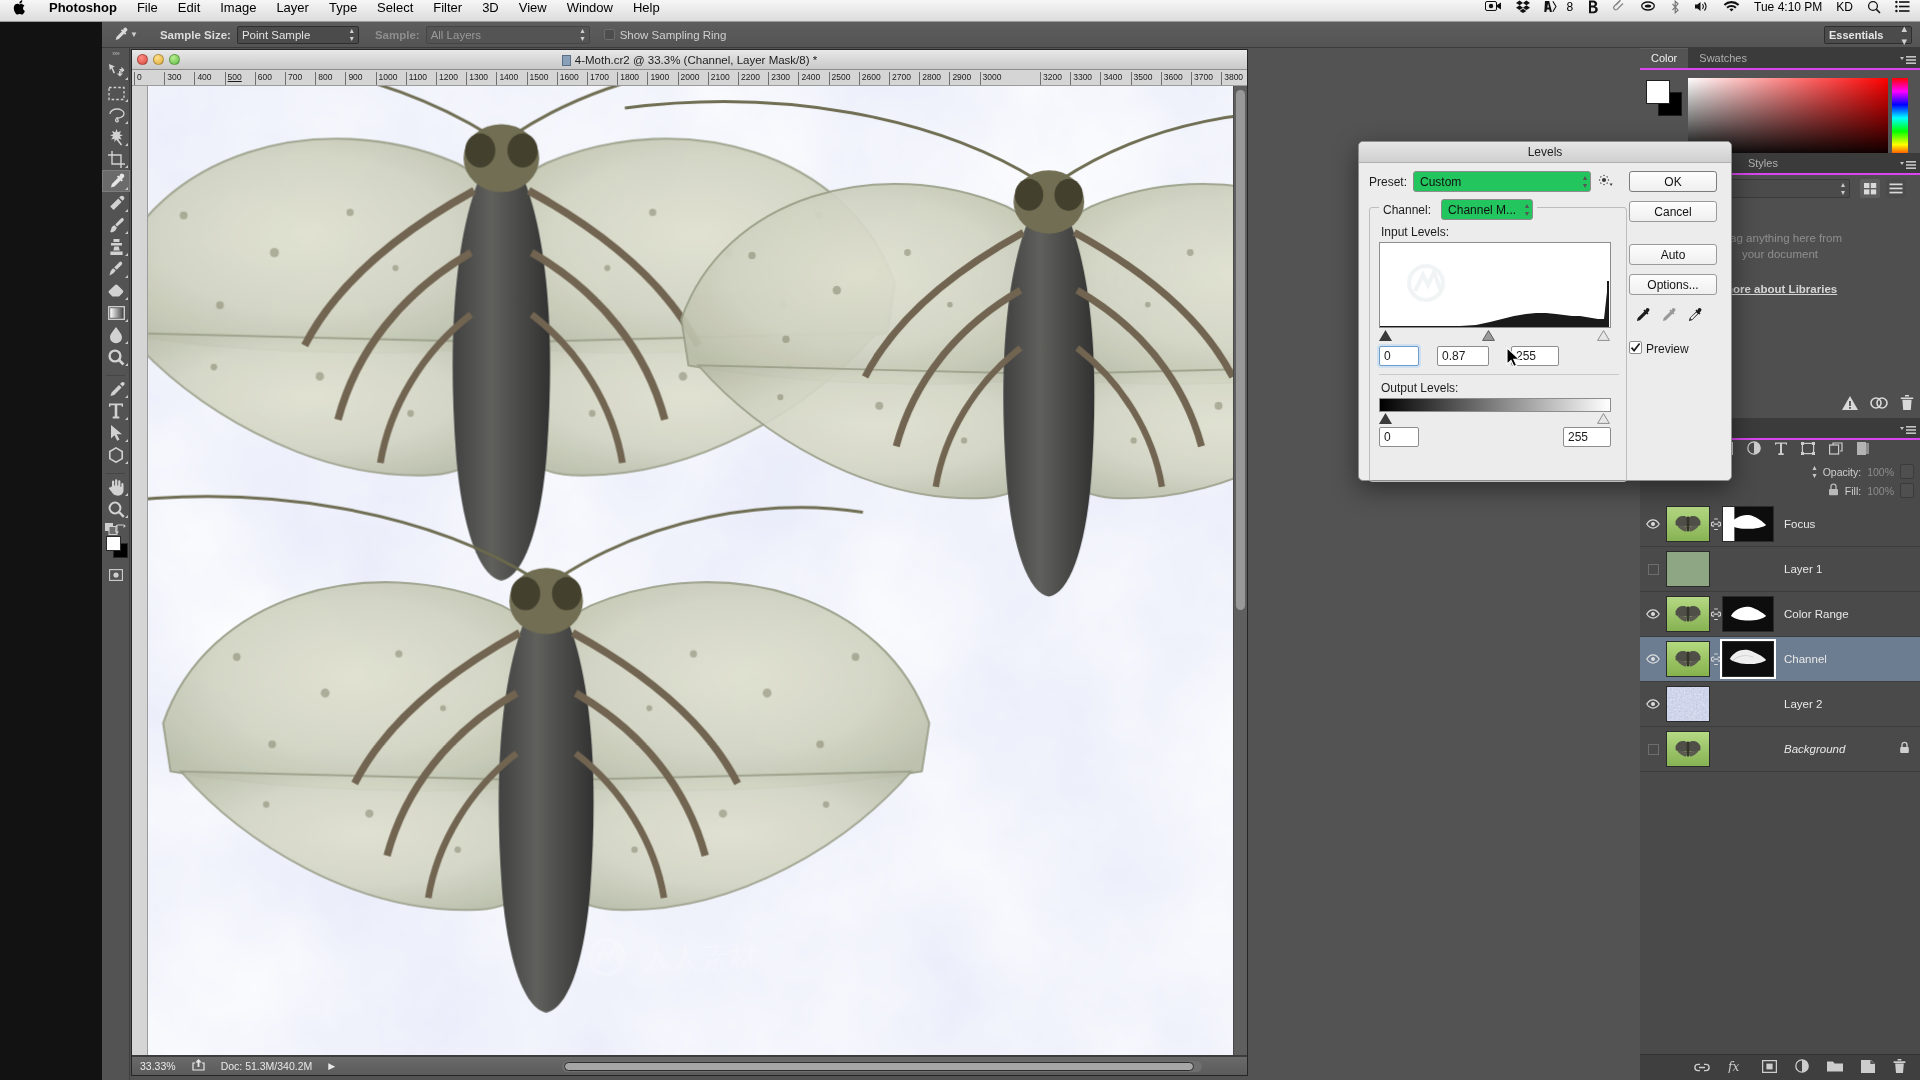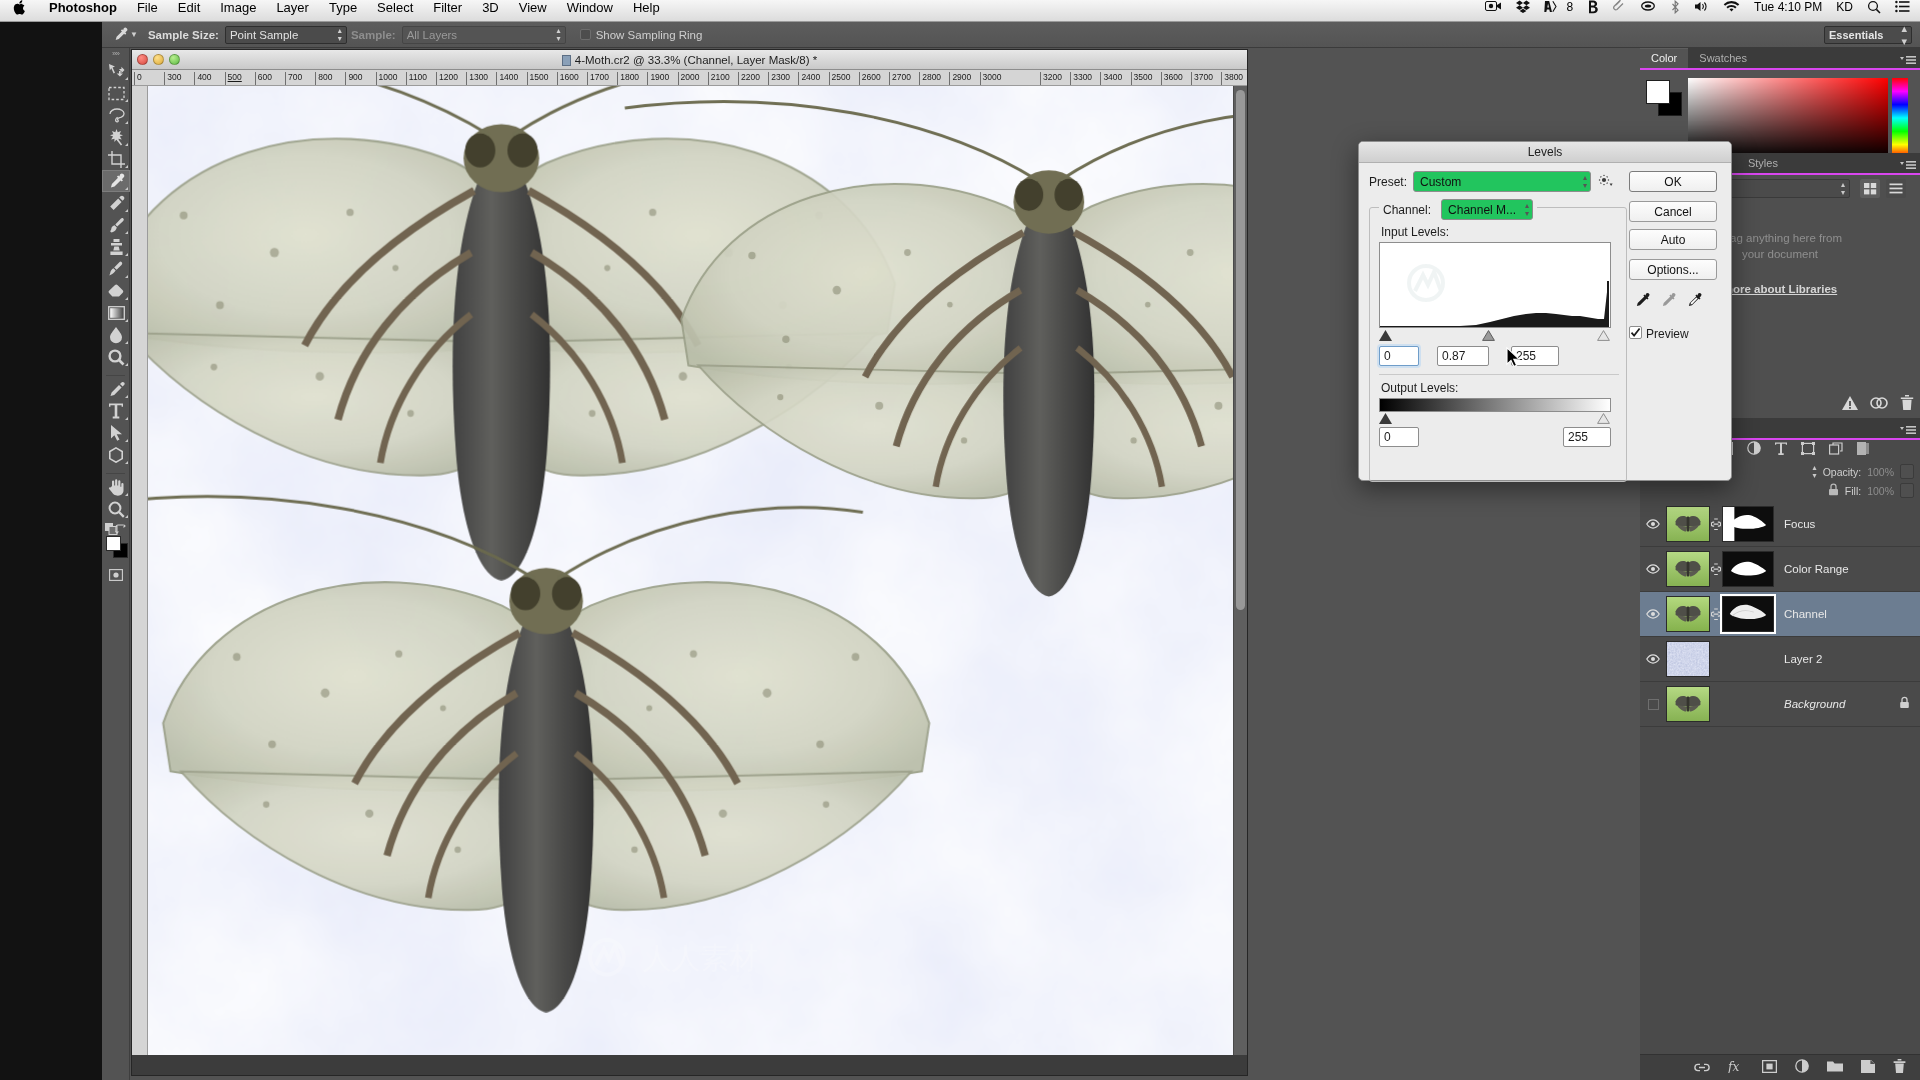--- a/index.html
+++ b/index.html
@@ -18,21 +18,21 @@
   #menubar .ri svg{display:block;}
 
   
   #app{position:absolute;left:102px;top:22px;width:1818px;height:1058px;background:#535353;z-index:10;}
   #desktop-left{position:absolute;left:0;top:22px;width:102px;height:1058px;background:#121212;z-index:5;}
 
   
   #optionsbar{position:absolute;left:0;top:0;width:1818px;height:26px;
     background:linear-gradient(to bottom,#5d5d5d,#545454);border-bottom:1px solid #3b3b3b;
     display:flex;align-items:center;font-size:11.5px;color:#d8d8d8;padding-left:8px;z-index:30;}
-  .ob-label{margin:0 6px 0 4px;font-weight:bold;color:#dcdcdc;}
+  .ob-label{margin:0 6px 0 16px;font-weight:bold;color:#dcdcdc;}
   .ob-label.dim{color:#8e8e8e;font-weight:bold;}
   .ps-select{background:#4b4b4b;border:1px solid #2e2e2e;border-radius:2px;height:18px;
     display:flex;align-items:center;padding:0 4px;color:#e2e2e2;font-size:11.5px;position:relative;}
   .ps-select.dim{color:#9a9a9a;background:#545454;border-color:#454545;}
   .ps-select .stepper{margin-left:auto;padding-left:10px;font-size:8px;line-height:0.9;color:#d0d0d0;text-align:center;}
   .chk{width:11px;height:11px;border:1px solid #6d6d6d;background:#4d4d4d;border-radius:2px;margin:0 5px 0 14px;}
   .tool-mini{width:20px;height:20px;display:flex;align-items:center;justify-content:center;}
   #ws-switch{position:absolute;right:8px;top:4px;width:88px;height:18px;background:#4b4b4b;
     border:1px solid #2e2e2e;border-radius:2px;color:#cfcfcf;font-size:11px;display:flex;
     align-items:center;padding:0 4px;}
@@ -575,20 +575,34 @@
           <path d="M-95 8 l8 -16 l5 10 l6 -13 l7 19" fill="none" stroke="#fff" stroke-width="4"></path>
           <text x="-48" y="11" font-family="DejaVu Sans, sans-serif" font-size="29" fill="#fff">人人素材</text>
         </g>
       </svg>
     </div>
 
     <div id="vscroll">
         <div class="thumb"></div>
       </div>
 
+    <div id="statusbar">
+      <span class="sb">33.33%</span>
+      <span class="sb">
+        <svg width="13" height="12" viewBox="0 0 13 12">
+            <path fill="none" stroke="#e8e8e8" stroke-width="1.2" d="M3 4H1v7h11V4h-2"></path>
+            <path fill="#e8e8e8" d="M6.5 0l3.2 3.4H7.4V8H5.6V3.4H3.3z"></path>
+          </svg>
+      </span>
+      <span class="sb">Doc: 51.3M/340.2M</span>
+      <span class="sb" style="font-size:9px">▶</span>
+      <span id="hscroll-trk">
+          <span class="th"></span>
+        </span>
+    </div>
   </div>
 
   <div id="rdock">
 
     <div id="p-color">
       <div class="panel-tabs">
         <div class="ptab active">Color</div>
         <div class="ptab">Swatches</div>
         <span class="pmenu">
           <svg width="16" height="12" viewBox="0 0 16 12">
@@ -771,20 +785,30 @@
             </span>
             <span class="th maskbox" style="width:52px"><svg width="100%" height="100%" viewBox="0 0 44 36" preserveAspectRatio="none">
                 <rect width="44" height="36" fill="#0d0d0d"></rect>
                 <rect x="0" y="0" width="10" height="36" fill="#fff"></rect>
                 <path d="M6 19 C10 10 20 6 27 10 C33 13 36 17 38 19 C32 24 14 25 6 19 Z" fill="#fff"></path>
               </svg></span>
             <span class="lname">Focus</span>
           </div>
           <div class="layer-row">
             <span class="eye">
+              <span class="eye-off"></span>
+            </span>
+            <span class="th">
+              <div style="width:100%;height:100%;background:#8ea684"></div>
+            </span>
+            <span style="width:64px"></span>
+            <span class="lname">Layer 1</span>
+          </div>
+          <div class="layer-row">
+            <span class="eye">
               <svg width="14" height="10" viewBox="0 0 14 10">
                 <path fill="none" stroke="#ddd" stroke-width="1.2" d="M.8 5S3.4.9 7 .9 13.2 5 13.2 5 10.6 9.1 7 9.1.8 5 .8 5z"></path>
                 <circle cx="7" cy="5" r="2" fill="#ddd"></circle>
               </svg>
             </span>
             <span class="th"><svg width="100%" height="100%" viewBox="0 0 44 36" preserveAspectRatio="none">
                 <rect width="44" height="36" fill="#9fc96a"></rect>
                 <rect width="44" height="36" fill="url(#gz)"></rect>
                 <defs>
                   <linearGradient id="gz" x1="0" y1="0" x2="0" y2="1">
@@ -1013,21 +1037,21 @@
         </div>
         <div style="display:flex;align-items:center;margin-top:1px">
           <span class="num" style="width:40px">0</span>
           <span class="num" style="width:48px;margin-left:144px">255</span>
         </div>
       </div>
 
       <div id="lv-right">
         <div class="btn primary">OK</div>
         <div class="btn" style="margin-top:9px">Cancel</div>
-        <div class="btn" style="margin-top:7px">Auto</div>
+        <div class="btn" style="margin-top:22px">Auto</div>
         <div class="btn" style="margin-top:9px">Options...</div>
 
         <div style="display:flex;gap:7px;margin-top:12px;padding-left:3px">
           <span>
             <svg width="19" height="19" viewBox="0 0 19 19">
                 <path fill="#1c1c1c" d="M14.2 1.6a1.9 1.9 0 012.7 2.7l-1.3 1.3.9.9-1.1 1.1-.9-.9-6.6 6.6-3 .8.8-3 6.6-6.6-.9-.9 1.1-1.1.9.9z"></path>
               </svg>
           </span>
           <span>
             <svg width="19" height="19" viewBox="0 0 19 19">

